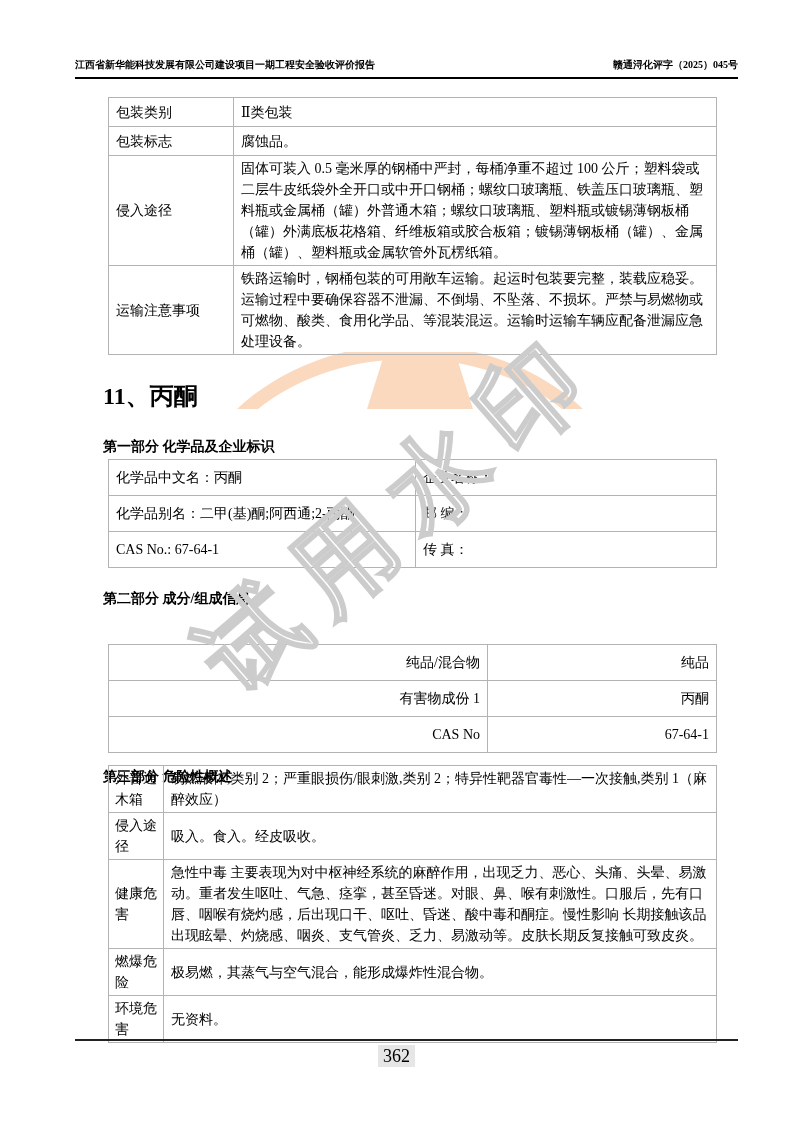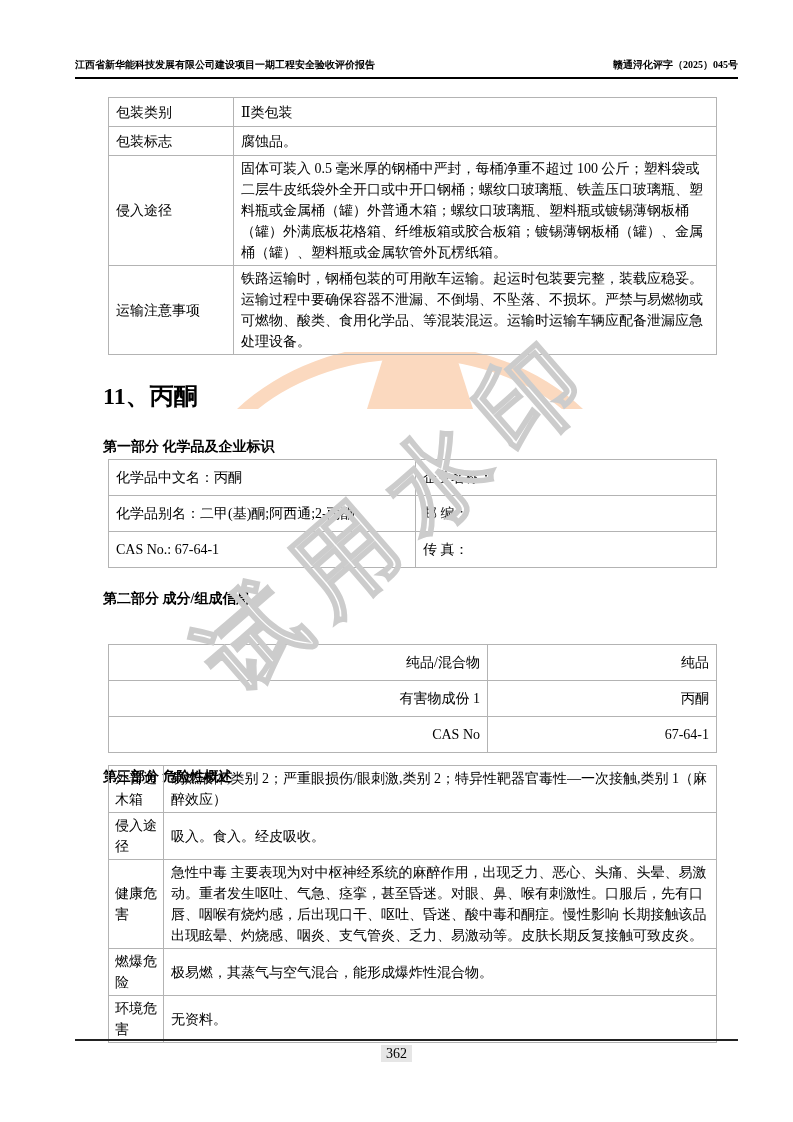--- a/index.html
+++ b/index.html
@@ -46,21 +46,21 @@
     font-size:14px; font-weight:bold; z-index:1;
   }
   .ph1 { top:438px; } .ph2 { top:590px; } .ph3 { top:768px; }
   
   .footer-rule {
     position:absolute; left:75px; top:1039px; width:663px;
     border-top:2px solid #222; z-index:1;
   }
   .page-number {
     position:absolute; left:0; top:1046px; width:100%;
-    text-align:center; font-size:14px; z-index:1;
+    text-align:center; font-size:18px; z-index:1;
   }
   .page-number span { background:#e6e6e6; padding:1px 5px; }
   
   .wm-arc {
     position:absolute; left:237px; top:352px; width:346px; height:57px;
     z-index:0; pointer-events:none;
   }
   .wm-text {
     position:absolute; left:208px; top:608px; height:110px;
     z-index:2; pointer-events:none;

